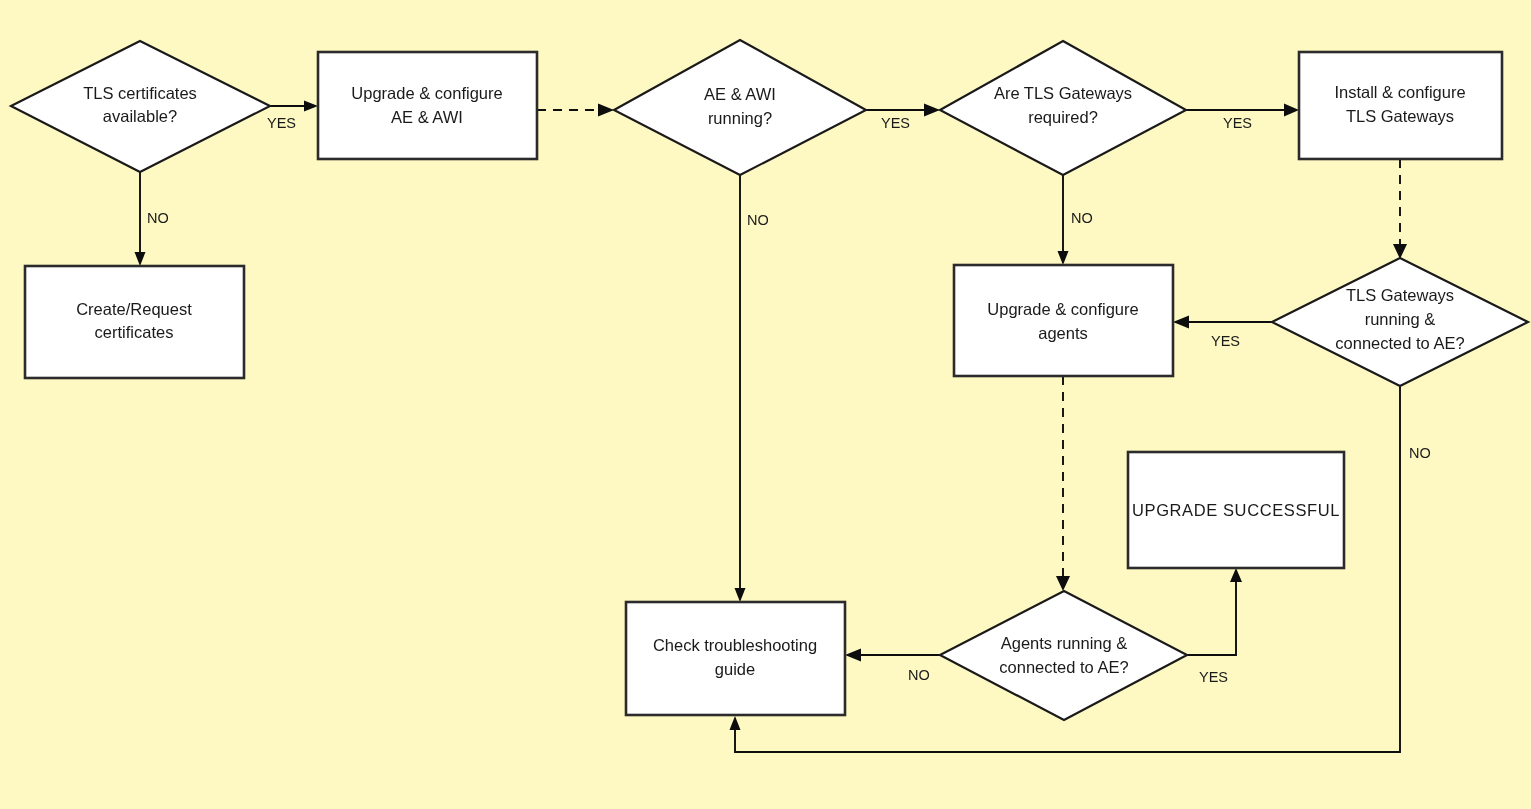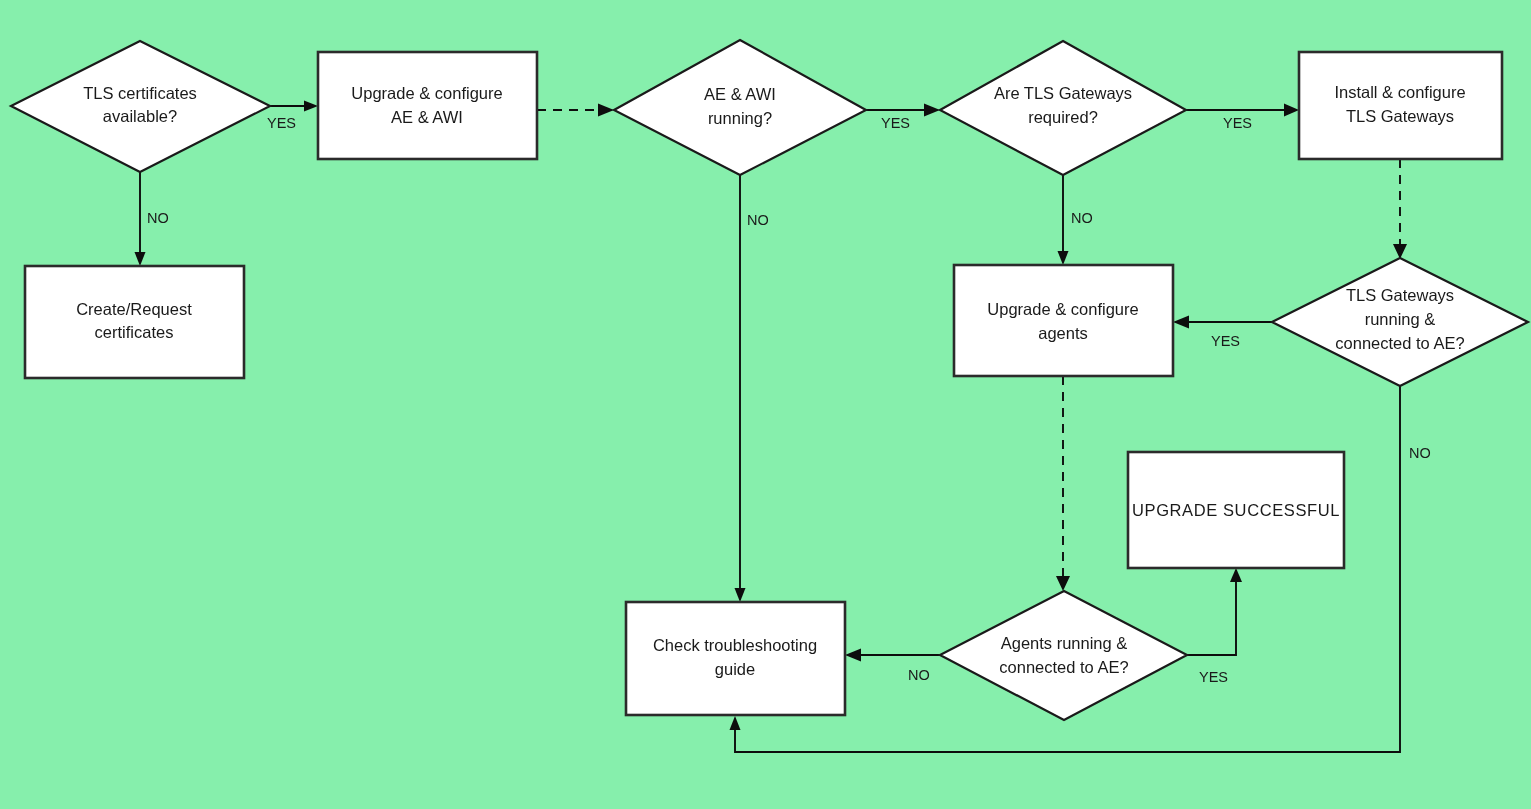--- a/index.html
+++ b/index.html
@@ -10,21 +10,21 @@
   body {
     width: 1531px;
     height: 809px;
     font-family: "Liberation Sans", sans-serif;
     overflow: hidden;
   }
   #flowchart-root {
     position: relative;
     width: 1531px;
     height: 809px;
-    background: #86efac;
+    background: #fef9c3;
   }
   svg#flow-svg {
     display: block;
     width: 1531px;
     height: 809px;
   }
   .node-shape {
     fill: #ffffff;
     stroke: #1a1a1a;
     stroke-width: 2.2;

